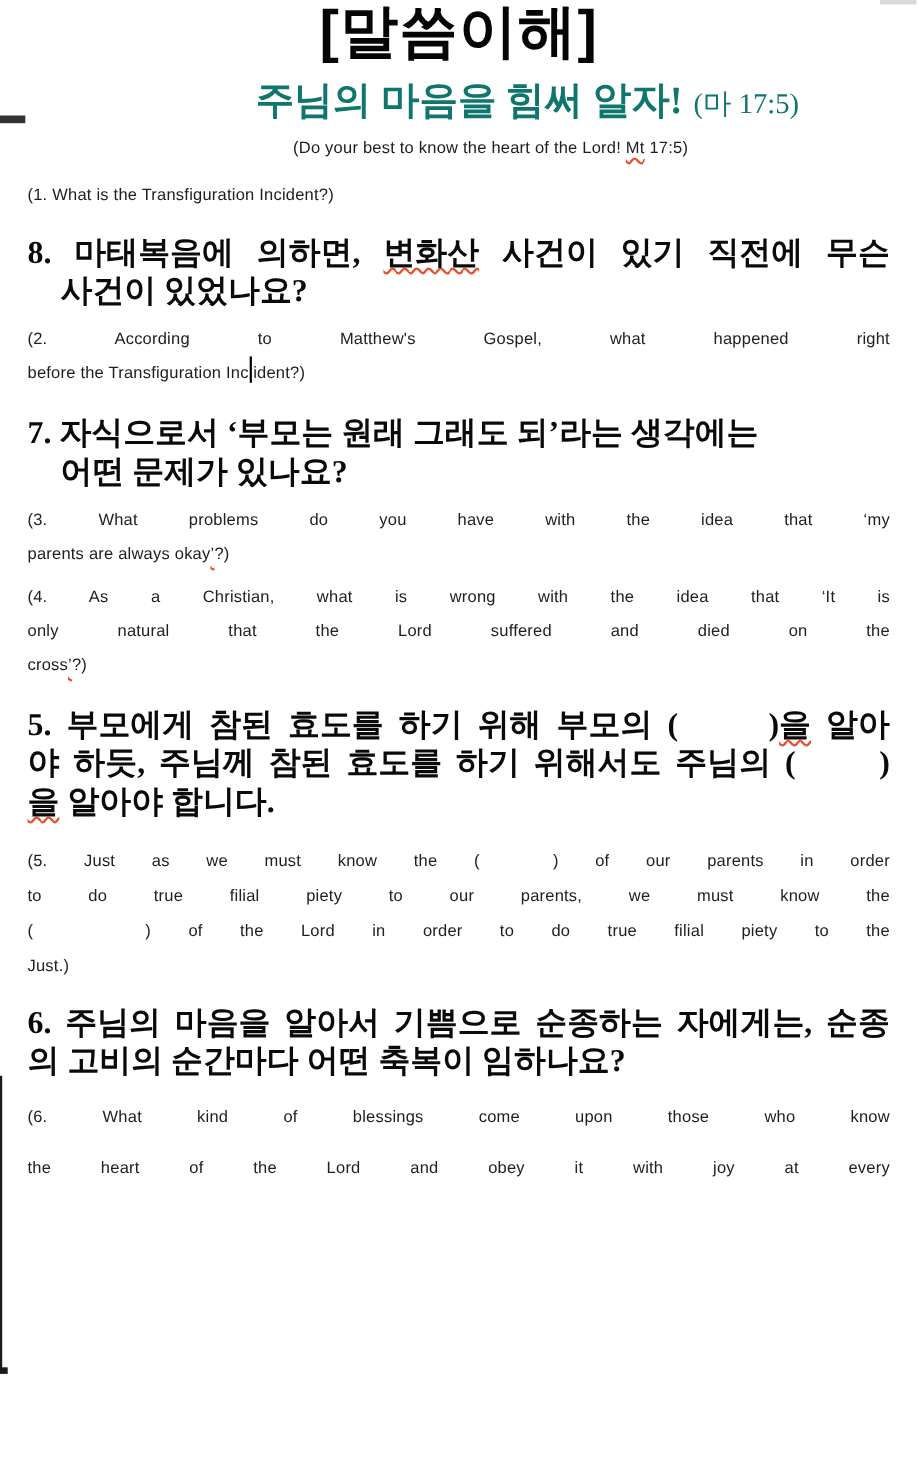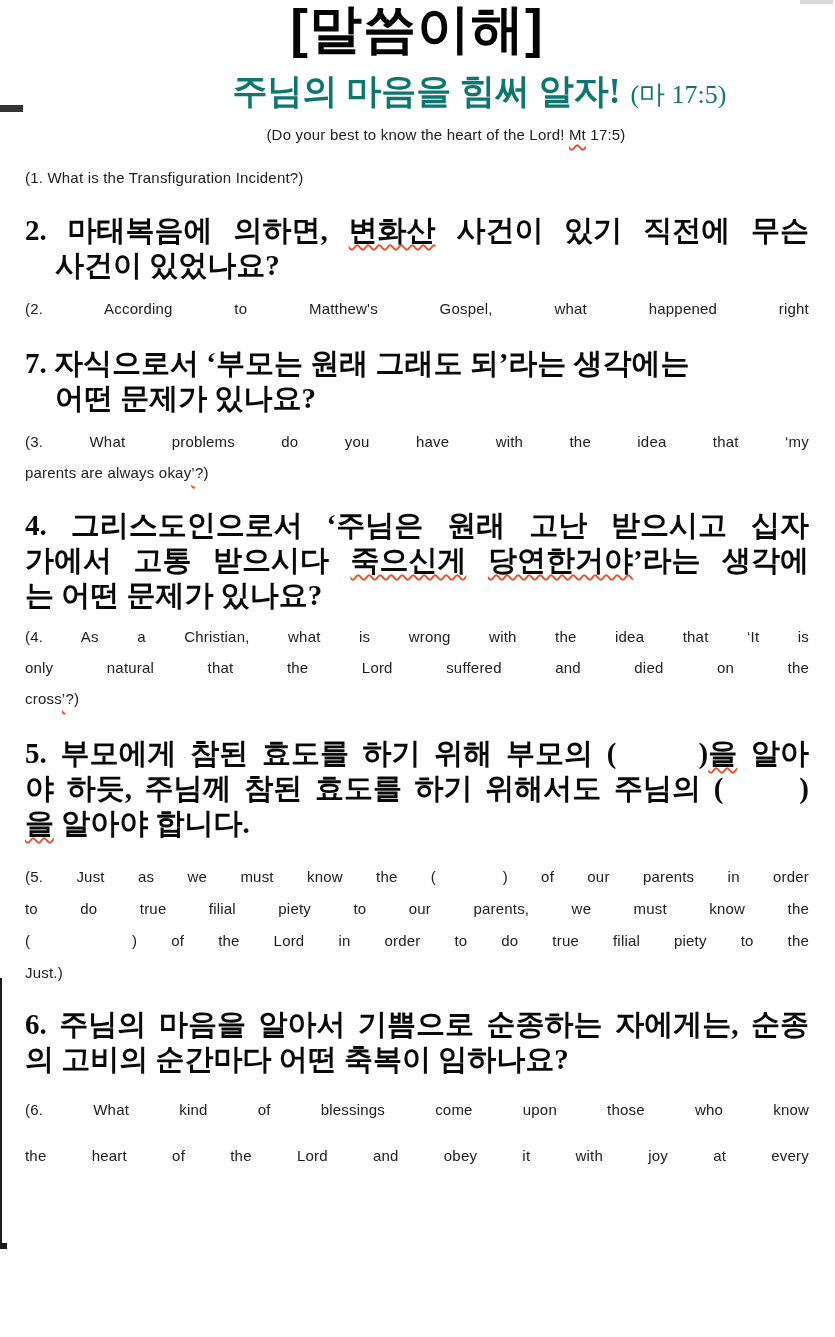--- a/index.html
+++ b/index.html
@@ -67,29 +67,32 @@
     <div class="eblock" style="margin-top:12px">
       <div class="eline">
         <span>(1. What is the Transfiguration Incident?)</span>
       </div>
     </div>
   </section>
 
   <section>
     <div class="kblock" style="margin-top:20px">
       <div class="kline j">
-        <span>2. 마태복음에 의하면, </span><span class="sq">변화산</span><span> 사건이 있기 직전에 무슨</span>
+        <span>8. 마태복음에 의하면, </span><span class="sq">변화산</span><span> 사건이 있기 직전에 무슨</span>
       </div>
       <div class="kline ind">
         <span>사건이 있었나요?</span>
       </div>
     </div>
     <div class="eblock" style="margin-top:10px">
       <div class="eline j">
         <span>(2. According to Matthew's Gospel, what happened right</span>
+      </div>
+      <div class="eline">
+        <span>before the Transfiguration Inc</span><span class="caret"></span><span>ident?)</span>
       </div>
     </div>
   </section>
 
   <section>
     <div class="kblock" style="margin-top:22px">
       <div class="kline">
         <span>7. 자식으로서 ‘부모는 원래 그래도 되’라는 생각에는</span>
       </div>
       <div class="kline ind">
@@ -100,31 +103,20 @@
       <div class="eline j">
         <span>(3. What problems do you have with the idea that ‘my</span>
       </div>
       <div class="eline">
         <span>parents are always okay</span><span class="sq">’</span><span>?)</span>
       </div>
     </div>
   </section>
 
   <section>
-    <div class="kblock" style="margin-top:20px">
-      <div class="kline j">
-        <span>4. 그리스도인으로서 ‘주님은 원래 고난 받으시고 십자</span>
-      </div>
-      <div class="kline j">
-        <span>가에서 고통 받으시다 </span><span class="sq">죽으신게</span><span> </span><span class="sq">당연한거야</span><span>’라는 생각에</span>
-      </div>
-      <div class="kline">
-        <span>는 어떤 문제가 있나요?</span>
-      </div>
-    </div>
     <div class="eblock" style="margin-top:8px">
       <div class="eline j">
         <span>(4. As a Christian, what is wrong with the idea that ‘It is</span>
       </div>
       <div class="eline j">
         <span>only natural that the Lord suffered and died on the</span>
       </div>
       <div class="eline">
         <span>cross</span><span class="sq">’</span><span>?)</span>
       </div>

